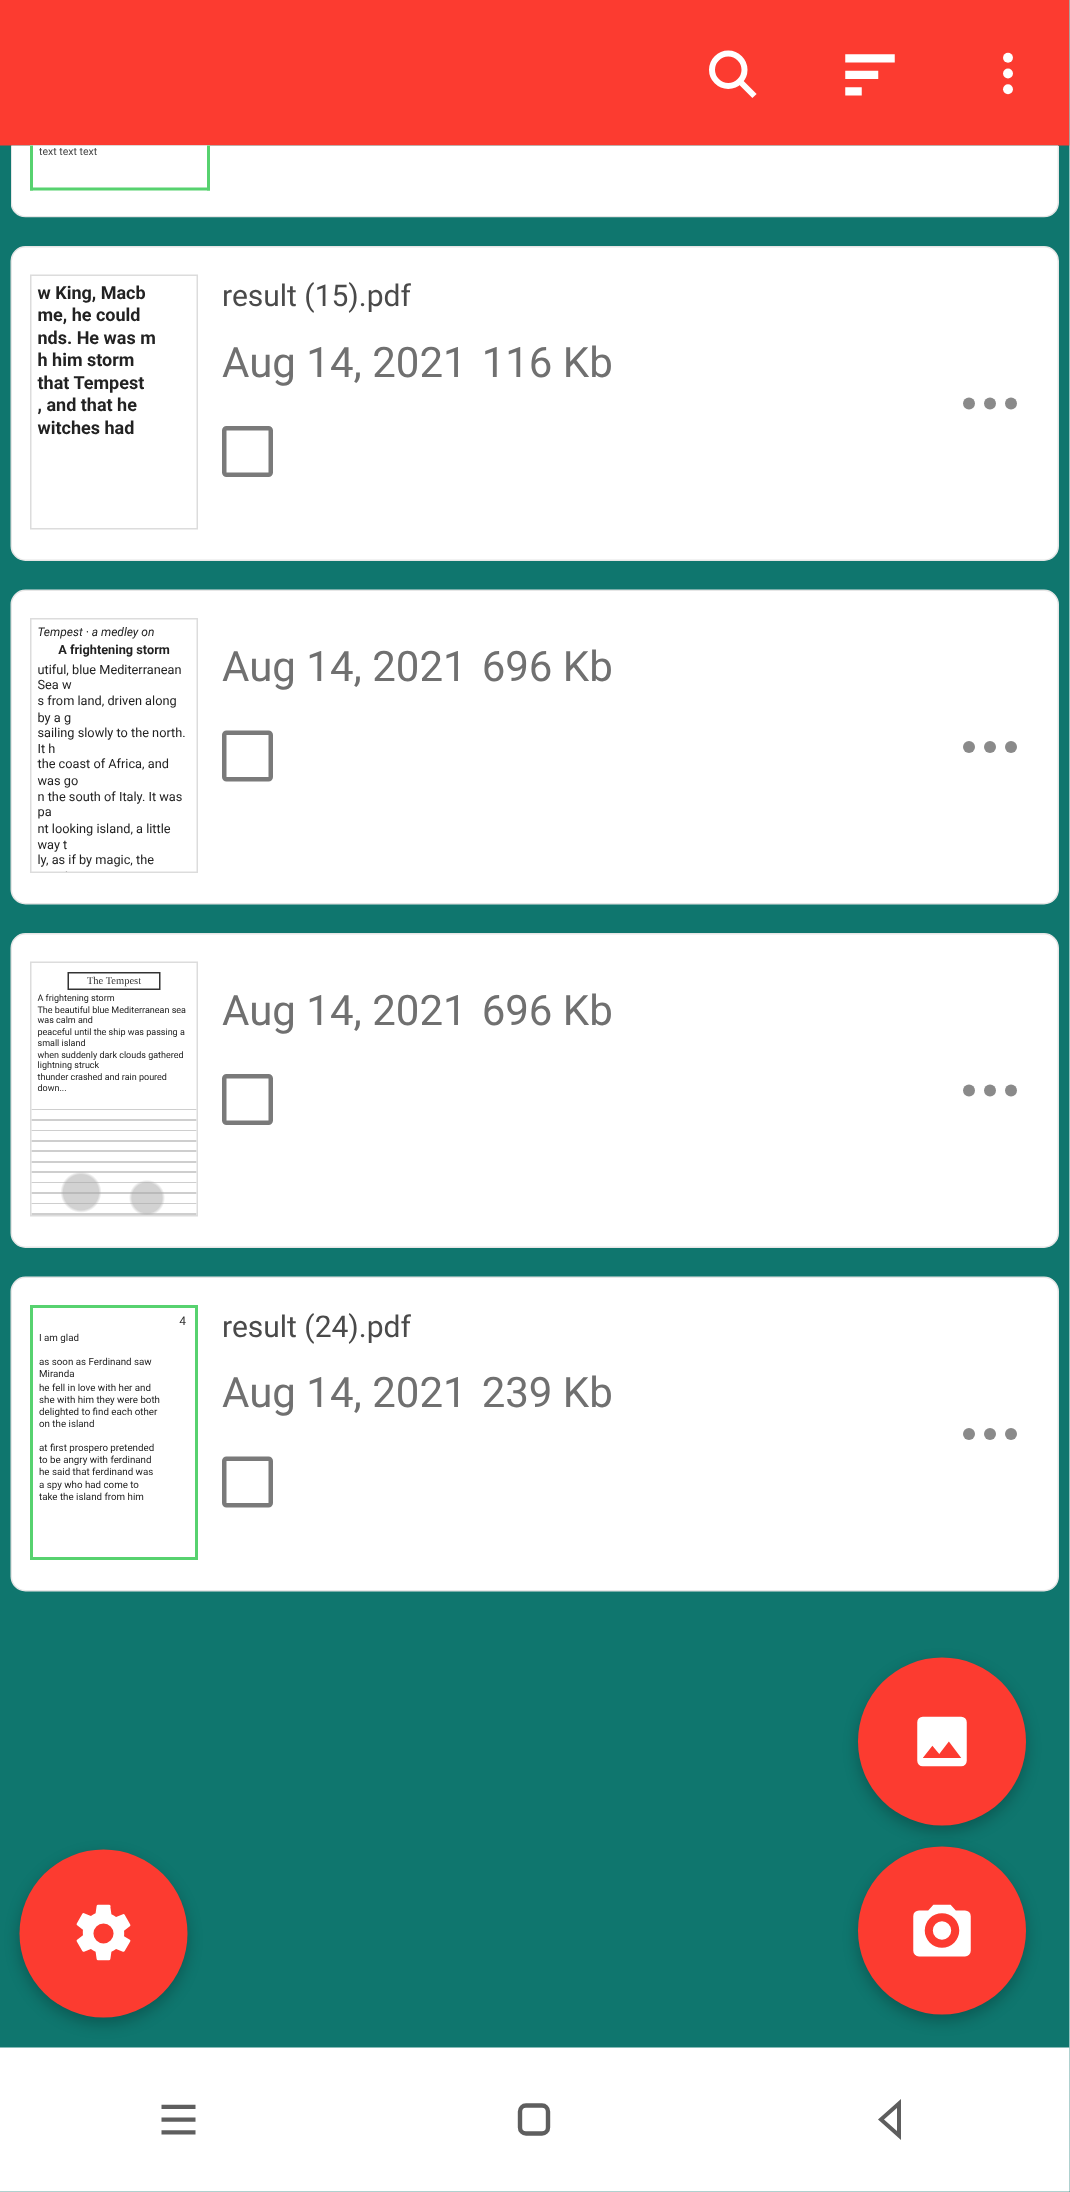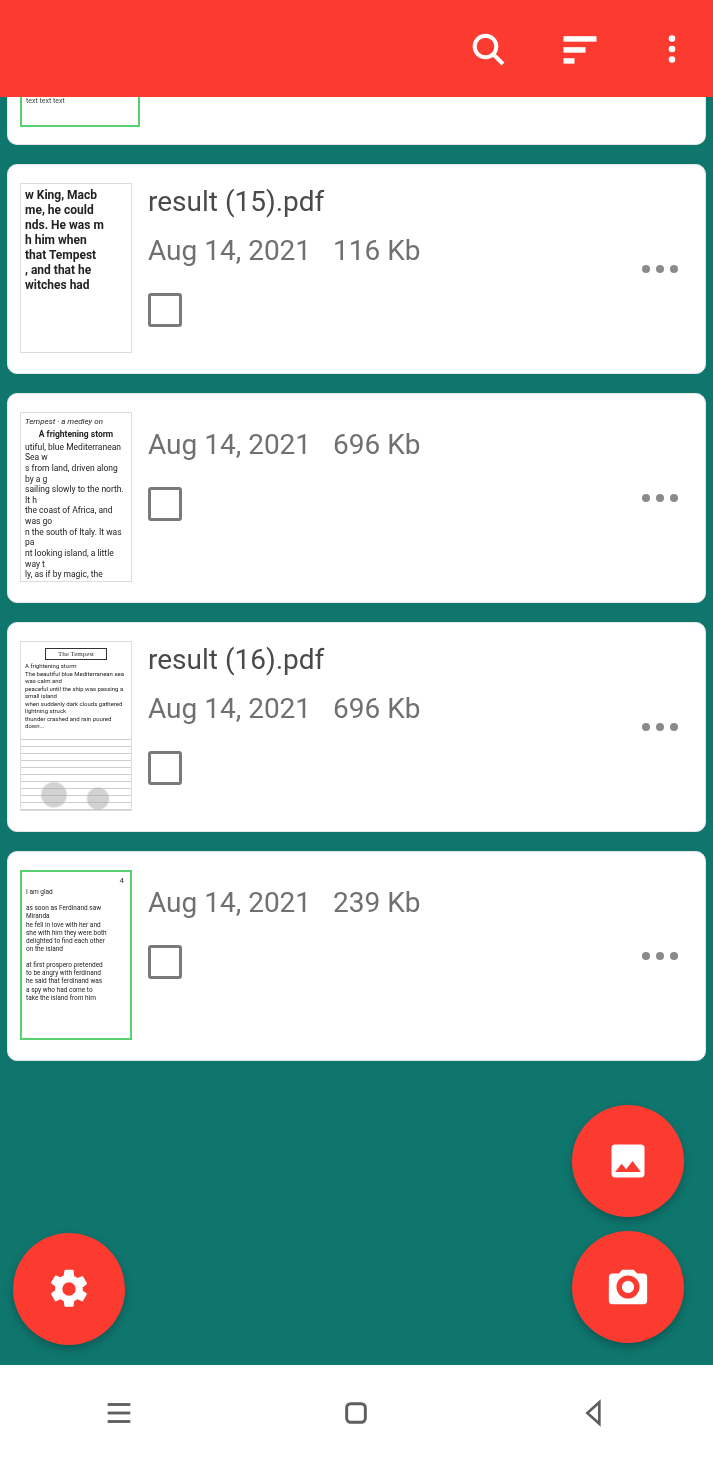--- a/index.html
+++ b/index.html
@@ -13,22 +13,22 @@
   .thumb { width: 112px; height: 170px; background: #fff; border: 1px solid #dcdcdc; flex-shrink: 0; overflow: hidden; font-size: 8px; line-height: 1.2; color: #333; padding: 4px; position: relative; }
   .thumb.green { border: 2px solid #57d26f; }
   .thumb .fakeimg { position:absolute; inset:0; background:
       repeating-linear-gradient(0deg, rgba(0,0,0,0.55) 0 1px, transparent 1px 7px),
       radial-gradient(circle at 30% 80%, rgba(0,0,0,0.5) 0 12%, transparent 14%),
       radial-gradient(circle at 70% 85%, rgba(0,0,0,0.5) 0 10%, transparent 12%);
       opacity:.35; }
   .thumb-lines { font-size:8.5px; color:#222; line-height:1.25; }
   .thumb-lines.bold span { font-weight:700; }
   .info { margin-left: 16px; flex: 1; }
-  .fname { font-size: 28px; color: #4a4a4a; margin-top: 2px; }
-  .meta { margin-top: 16px; display: flex; gap: 22px; }
+  .fname { font-size: 20px; color: #4a4a4a; margin-top: 2px; }
+  .meta { margin-top: 16px; display: flex; gap: 10px; }
   .meta span { font-size: 28px; color: #707070; }
   .checkbox { width: 34px; height: 34px; border: 3px solid #7a7a7a; border-radius: 3px; margin-top: 26px; }
   .more { position: absolute; right: 24px; top: 50%; transform: translateY(-50%); width: 42px; height: 42px; display: flex; align-items: center; justify-content: center; }
   .dots { display: flex; gap: 6px; }
   .dots i { width: 8px; height: 8px; background: #8a8a8a; border-radius: 50%; display: block; }
   .fab { position: absolute; width: 112px; height: 112px; border-radius: 50%; background: #fc3b30; display: flex; align-items: center; justify-content: center; color: #fff; box-shadow: 0 4px 10px rgba(0,0,0,0.25); }
   .fab.settings { left: 13px; bottom: 116px; }
   .fab.gallery { right: 29px; bottom: 244px; }
   .fab.camera { right: 29px; bottom: 118px; }
   .navbar { position: absolute; left: 0; right: 0; bottom: 0; height: 96px; background: #fff; display: flex; align-items: center; justify-content: space-around; }
@@ -66,21 +66,21 @@
 
   <div class="list-wrap">
 
     <div class="card partial">
       <div class="partial-thumb">text text text text<br>text text text</div>
     </div>
 
     <div class="card">
       <div class="thumb">
         <div class="thumb-lines bold" style="font-size:12px;">
-          <span>w King, Macb</span><br><span>me, he could </span><br><span>nds. He was m</span><br><span>h him when </span><br><span> that Tempest</span><br><span>, and that he</span><br><span> witches had</span>
+          <span>w King, Macb</span><br><span>me, he could </span><br><span>nds. He was m</span><br><span>h him storm </span><br><span> that Tempest</span><br><span>, and that he</span><br><span> witches had</span>
         </div>
       </div>
       <div class="info">
         <div class="fname">result (15).pdf</div>
         <div class="meta">
           <span>Aug 14, 2021</span>
           <span>116 Kb</span>
         </div>
         <div class="checkbox"></div>
       </div>
@@ -115,21 +115,20 @@
       </div>
     </div>
 
     <div class="card">
       <div class="thumb">
         <div style="font-size:7px; text-align:center; border:1px solid #333; padding:1px 2px; margin:2px auto 2px; width:60%;font-family:Liberation Serif, serif;">The Tempest</div>
         <div class="thumb-lines" style="font-size:6px;">A frightening storm<br>The beautiful blue Mediterranean sea was calm and<br>peaceful until the ship was passing a small island<br>when suddenly dark clouds gathered lightning struck<br>thunder crashed and rain poured down...</div>
         <div class="fakeimg" style="top:55%;"></div>
       </div>
       <div class="info">
-        <div class="fname">result (16).pdf</div>
         <div class="meta">
           <span>Aug 14, 2021</span>
           <span>696 Kb</span>
         </div>
         <div class="checkbox"></div>
       </div>
       <div class="more">
         <div class="dots">
             <i></i>
             <i></i>
@@ -139,20 +138,21 @@
     </div>
 
     <div class="card">
       <div class="thumb green">
         <div style="position:absolute; top:4px; right:6px; font-size:8px;">4</div>
         <div class="thumb-lines" style="font-size:6.5px; margin-top:12px;">
           I am glad<br><br>as soon as Ferdinand saw Miranda<br>he fell in love with her and<br>she with him they were both<br>delighted to find each other<br>on the island<br><br>at first prospero pretended<br>to be angry with ferdinand<br>he said that ferdinand was<br>a spy who had come to<br>take the island from him
         </div>
       </div>
       <div class="info">
+        <div class="fname">result (24).pdf</div>
         <div class="meta">
           <span>Aug 14, 2021</span>
           <span>239 Kb</span>
         </div>
         <div class="checkbox"></div>
       </div>
       <div class="more">
         <div class="dots">
             <i></i>
             <i></i>

